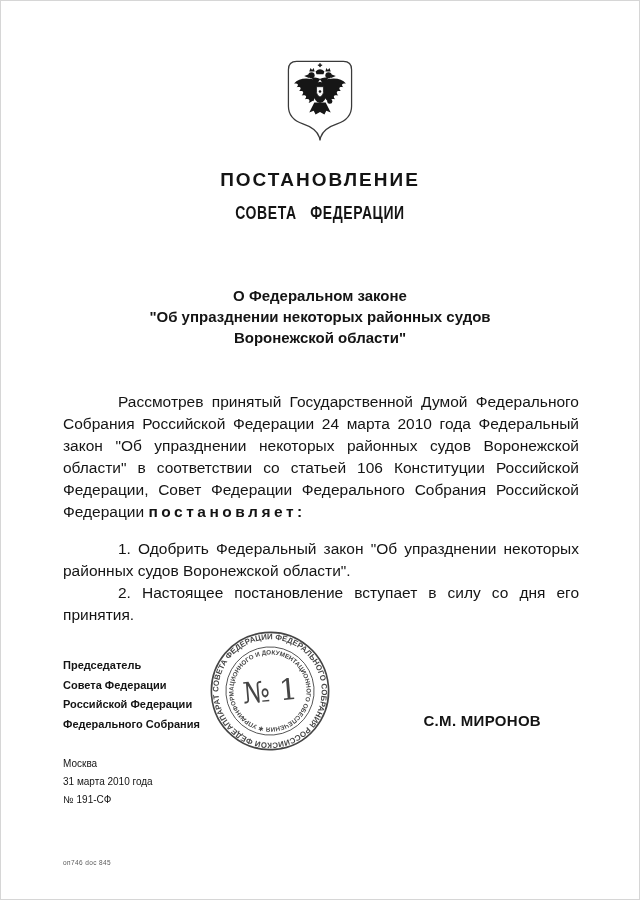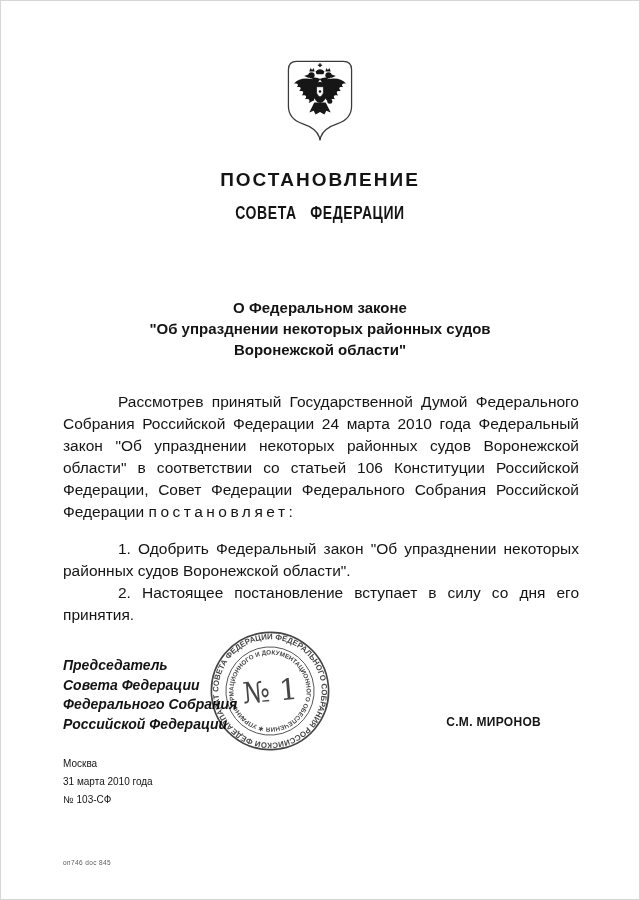--- a/index.html
+++ b/index.html
@@ -16,36 +16,36 @@
   }
   .org-line{position:absolute;left:0;right:0;text-align:center;}
   .org-line .cond{
     display:inline-block;font-weight:700;font-size:14px;
     letter-spacing:.6px;word-spacing:9px;
     transform:scale(1,1.3);transform-origin:center;
   }
   .org1{top:202px;}
   .org2{top:227px;}
   .subject{
-    position:absolute;top:296px;left:0;right:0;text-align:center;
+    position:absolute;top:284px;left:0;right:0;text-align:center;
     font-weight:700;font-size:15px;line-height:21px;
   }
   .bodytext{
     position:absolute;top:390px;left:62px;width:516px;
     font-size:15.5px;line-height:22px;text-align:justify;
   }
   .bodytext p{margin:0;text-indent:55px;}
   .bodytext .item-first{margin-top:15px;}
-  .keyword{font-weight:400;letter-spacing:3.5px;}
+  .keyword{font-weight:700;letter-spacing:3.5px;}
   .sig{
     position:absolute;top:655px;left:62px;width:516px;
     display:flex;justify-content:space-between;align-items:flex-end;
   }
-  .sig-left{font-weight:700;font-size:14px;line-height:19.5px;font-style:italic;}
-  .sig-name{font-weight:700;font-size:12px;letter-spacing:.3px;margin:0 38px 5px 0;}
+  .sig-left{font-weight:700;font-size:11px;line-height:19.5px;}
+  .sig-name{font-weight:700;font-size:15px;letter-spacing:.3px;margin:0 38px 5px 0;}
   .stamp{
     position:absolute;left:206px;top:627px;width:126px;height:126px;
     opacity:.86;mix-blend-mode:multiply;transform:rotate(-5deg);
   }
   .place-block{position:absolute;left:62px;top:754px;font-size:10px;line-height:18px;}
   .place-block div{margin:0;}
   .file-note{
     position:absolute;left:62px;top:858px;
     font-size:6.5px;color:#5a5a5a;letter-spacing:.4px;
   }
@@ -96,22 +96,22 @@
   <div class="bodytext">
     <p><span>Рассмотрев принятый Государственной Думой Федерального Собрания Российской Федерации 24 марта 2010 года Федеральный закон "Об упразднении некоторых районных судов Воронежской области" в соответствии со статьей 106 Конституции Российской Федерации, Совет Федерации Федерального Собрания Российской Федерации</span> <span class="keyword">постановляет:</span></p>
     <p class="item-first">1. Одобрить Федеральный закон "Об упразднении некоторых районных судов Воронежской области".</p>
     <p>2. Настоящее постановление вступает в силу со дня его принятия.</p>
   </div>
 
   <div class="sig">
     <div class="sig-left">
       <div>Председатель</div>
       <div>Совета Федерации</div>
+      <div>Российской Федерации</div>
       <div>Федерального Собрания</div>
-      <div>Российской Федерации</div>
     </div>
     <div class="sig-name">С.М. МИРОНОВ</div>
   </div>
 
   <div class="stamp">
     <svg viewBox="0 0 200 200" width="126" height="126" aria-hidden="true">
       <defs>
         <path id="ring-outer" d="M37.2,152.7 A82,82 0 0,1 100,18 A82,82 0 0,1 162.8,152.7 A82,82 0 0,1 37.2,152.7" fill="none"></path>
         <path id="ring-inner" d="M55.6,137.3 A58,58 0 0,1 100,42 A58,58 0 0,1 144.4,137.3 A58,58 0 0,1 55.6,137.3" fill="none"></path>
       </defs>
@@ -123,18 +123,18 @@
       <text font-family="Liberation Sans, DejaVu Sans, sans-serif" font-size="10" font-weight="700" fill="#262626">
         <textPath href="#ring-inner">ИНФОРМАЦИОННОГО И ДОКУМЕНТАЦИОННОГО ОБЕСПЕЧЕНИЯ ✱ УПРАВЛЕНИЕ ✱</textPath>
       </text>
       <text x="100" y="116" text-anchor="middle" font-family="DejaVu Serif, Liberation Serif, serif" font-size="46" fill="#262626">№ 1</text>
     </svg>
   </div>
 
   <div class="place-block">
     <div>Москва</div>
     <div>31 марта 2010 года</div>
-    <div>№ 103-СФ</div>
+    <div>№ 191-СФ</div>
   </div>
 
   <div class="file-note">оп746 doc 845</div>
 
 </div>
 
 </body></html>

